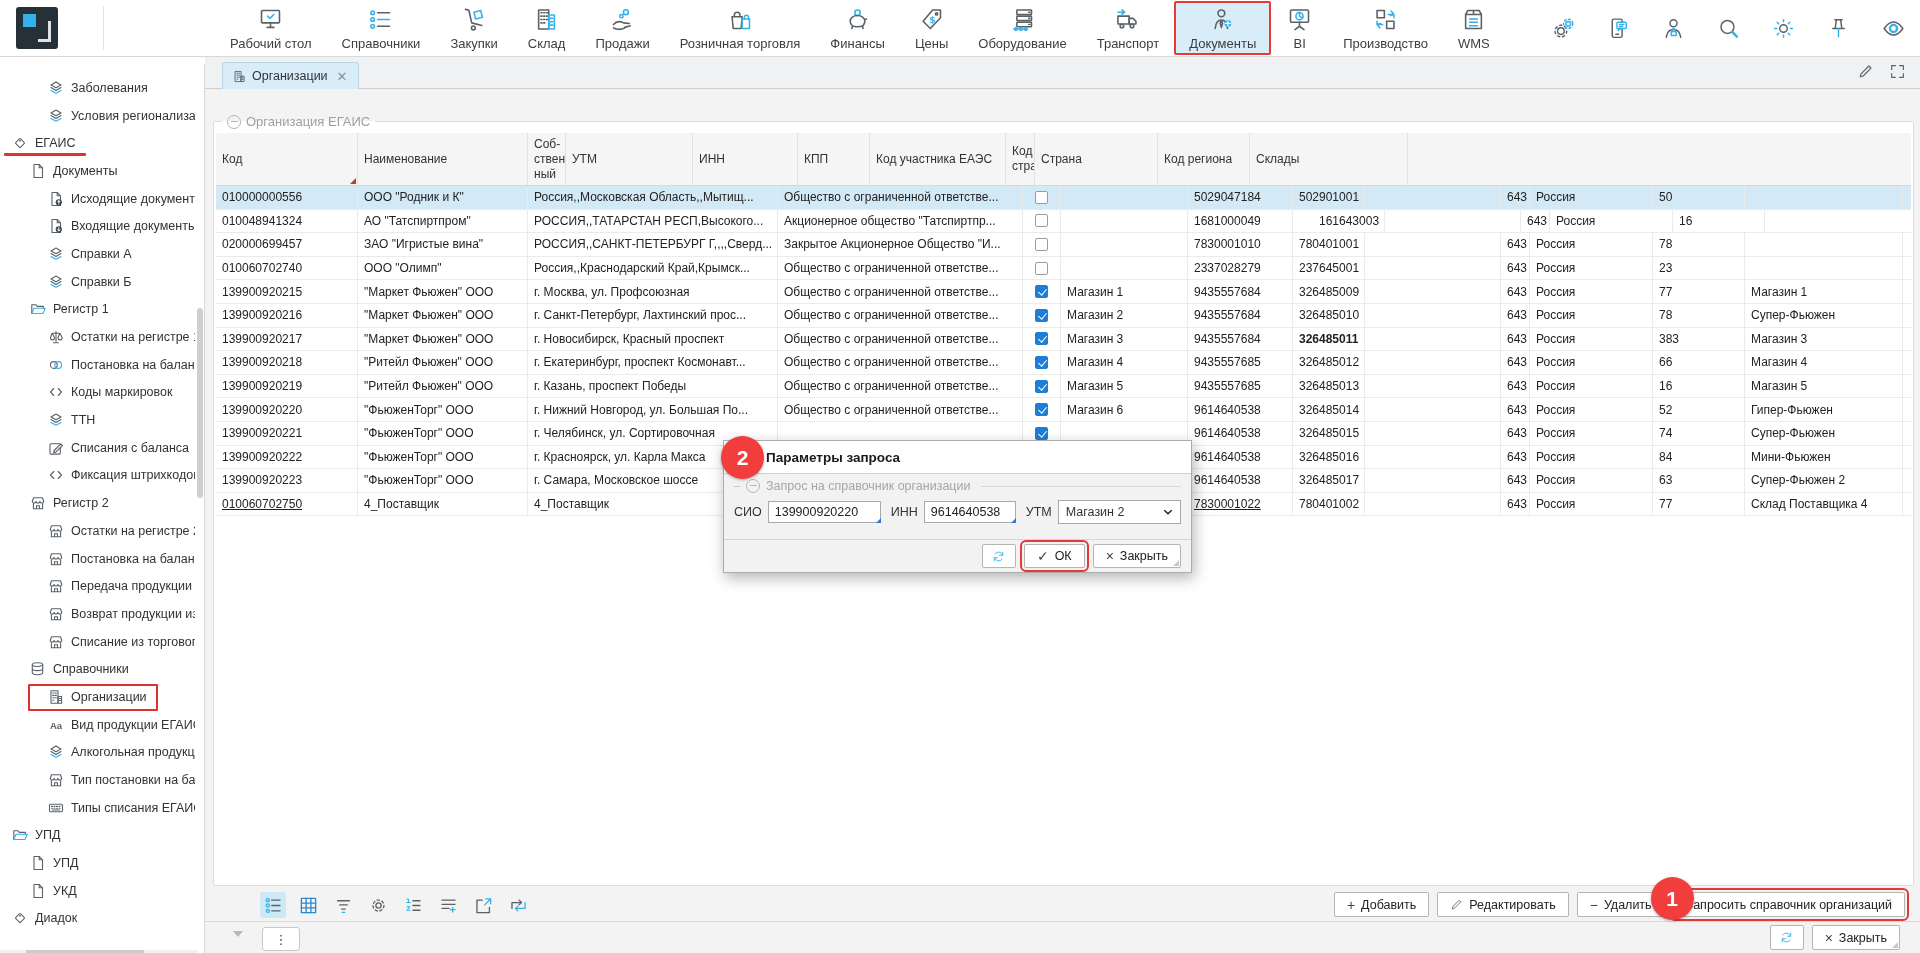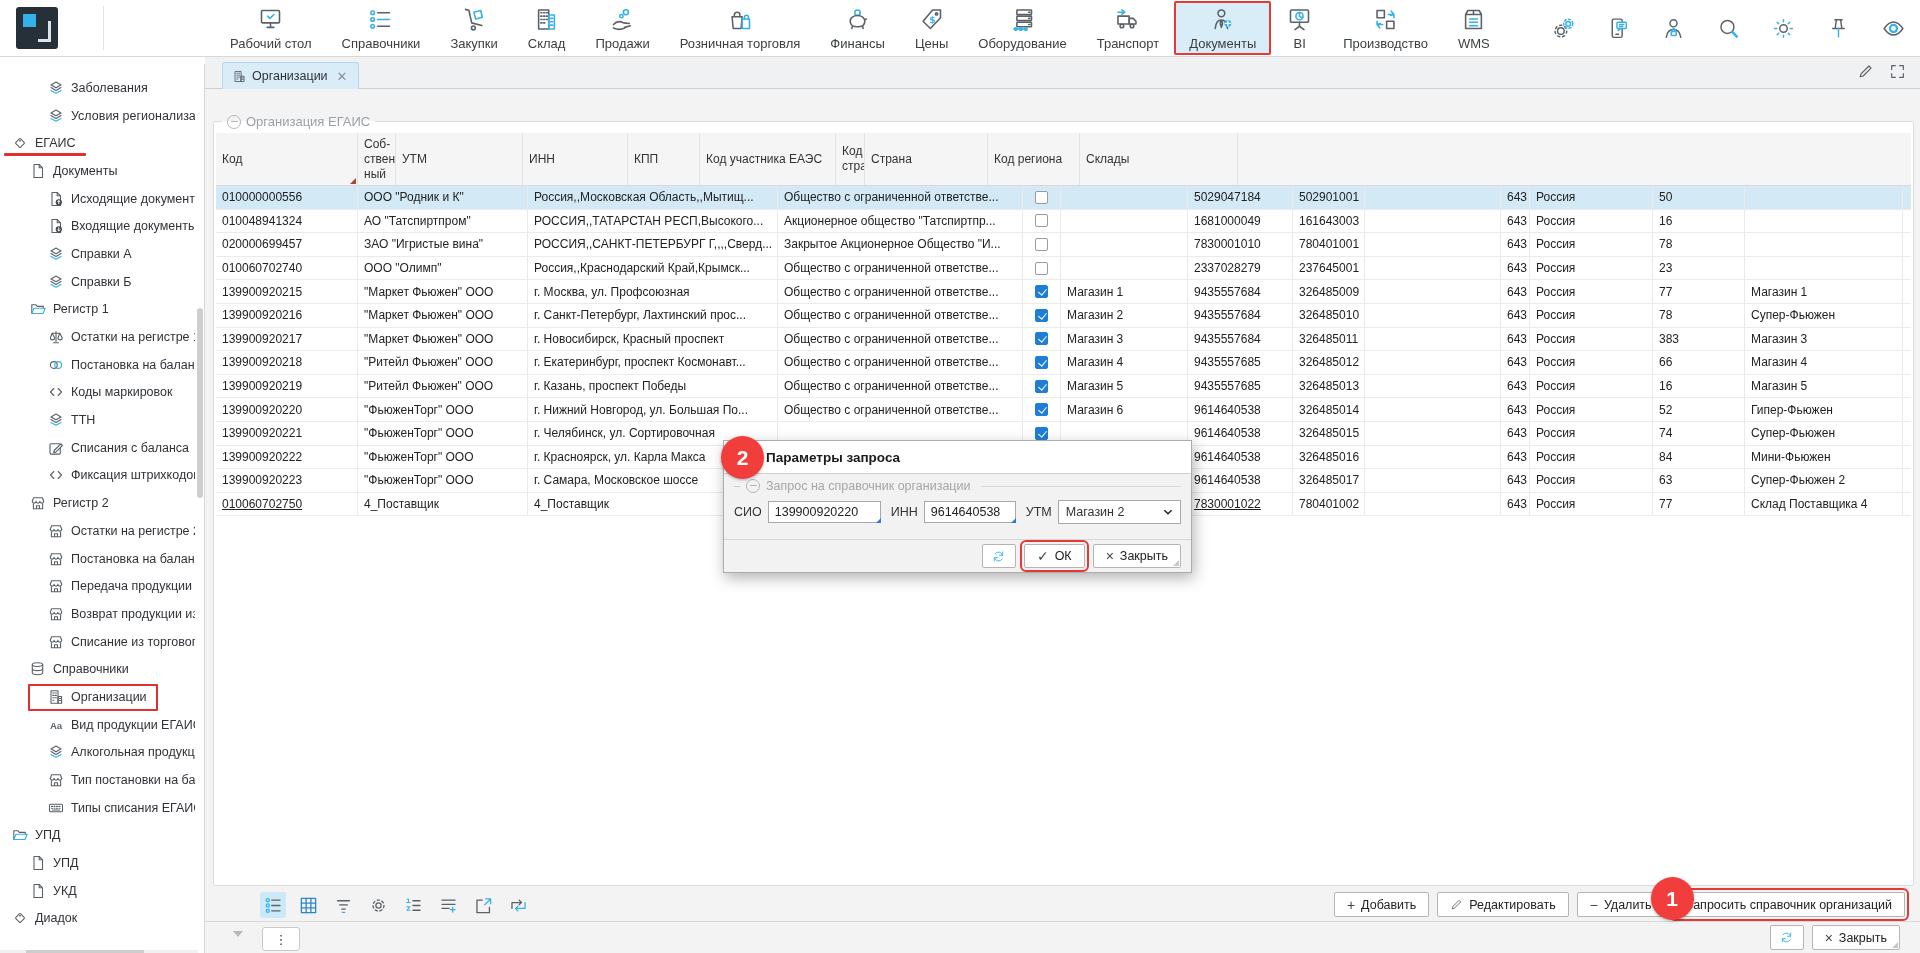--- a/index.html
+++ b/index.html
@@ -656,20 +656,21 @@
   </div>
 
   <fieldset class="gbox">
     <legend>
       <span class="cglyph"></span>
       <span>Организация ЕГАИС</span>
     </legend>
     <div class="tbl">
       <div class="thead" id="thead">
           <div class="th sorted" style="width: 142px;">Код</div>
+          <div class="th" style="width: 170px;">Наименование</div>
           <div class="th" style="width: 38px;">Соб-ствен-ный</div>
           <div class="th" style="width: 127px;">УТМ</div>
           <div class="th" style="width: 105px;">ИНН</div>
           <div class="th" style="width: 72px;">КПП</div>
           <div class="th" style="width: 136px;">Код участника ЕАЭС</div>
           <div class="th" style="width: 29px;">Код страны</div>
           <div class="th" style="width: 123px;">Страна</div>
           <div class="th" style="width: 92px;">Код региона</div>
           <div class="th" style="width: 158px;">Склады</div>
           <div class="th fill"></div>
@@ -696,21 +697,21 @@
           <div class="tr">
             <div class="td" style="width: 142px;">010048941324</div>
             <div class="td" style="width: 170px;">АО "Татспиртпром"</div>
             <div class="td" style="width: 250px;">РОССИЯ,,ТАТАРСТАН РЕСП,Высокого...</div>
             <div class="td" style="width: 245px;">Акционерное общество "Татспиртпр...</div>
             <div class="td" style="width: 38px;">
               <span class="cb"></span>
             </div>
             <div class="td" style="width: 127px;"></div>
             <div class="td" style="width: 105px;">1681000049</div>
-            <div class="td" style="width: 72px;">161643003</div>
+            <div class="td" style="width: 72px; margin-left: 20px;">161643003</div>
             <div class="td" style="width: 136px;"></div>
             <div class="td" style="width: 29px;">643</div>
             <div class="td" style="width: 123px;">Россия</div>
             <div class="td" style="width: 92px;">16</div>
             <div class="td" style="width: 158px;"></div>
             <div class="td fill"></div>
           </div>
           <div class="tr">
             <div class="td" style="width: 142px;">020000699457</div>
             <div class="td" style="width: 170px;">ЗАО "Игристые вина"</div>
@@ -786,21 +787,21 @@
           <div class="tr">
             <div class="td" style="width: 142px;">139900920217</div>
             <div class="td" style="width: 170px;">"Маркет Фьюжен" ООО</div>
             <div class="td" style="width: 250px;">г. Новосибирск, Красный проспект</div>
             <div class="td" style="width: 245px;">Общество с ограниченной ответстве...</div>
             <div class="td" style="width: 38px;">
               <span class="cb on"></span>
             </div>
             <div class="td" style="width: 127px;">Магазин 3</div>
             <div class="td" style="width: 105px;">9435557684</div>
-            <div class="td" style="width: 72px;">326485011</div>
+            <div class="td" style="width: 72px; font-weight: bold;">326485011</div>
             <div class="td" style="width: 136px;"></div>
             <div class="td" style="width: 29px;">643</div>
             <div class="td" style="width: 123px;">Россия</div>
             <div class="td" style="width: 92px;">383</div>
             <div class="td" style="width: 158px;">Магазин 3</div>
             <div class="td fill"></div>
           </div>
           <div class="tr">
             <div class="td" style="width: 142px;">139900920218</div>
             <div class="td" style="width: 170px;">"Ритейл Фьюжен" ООО</div>

